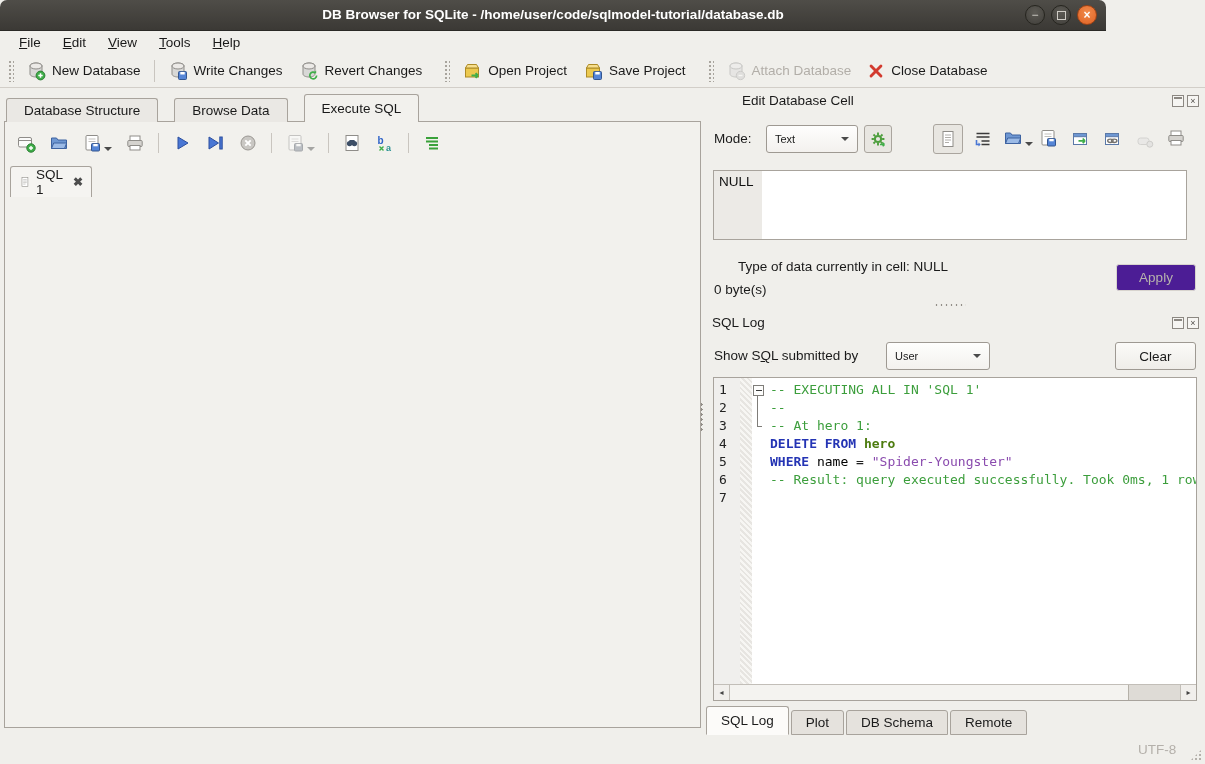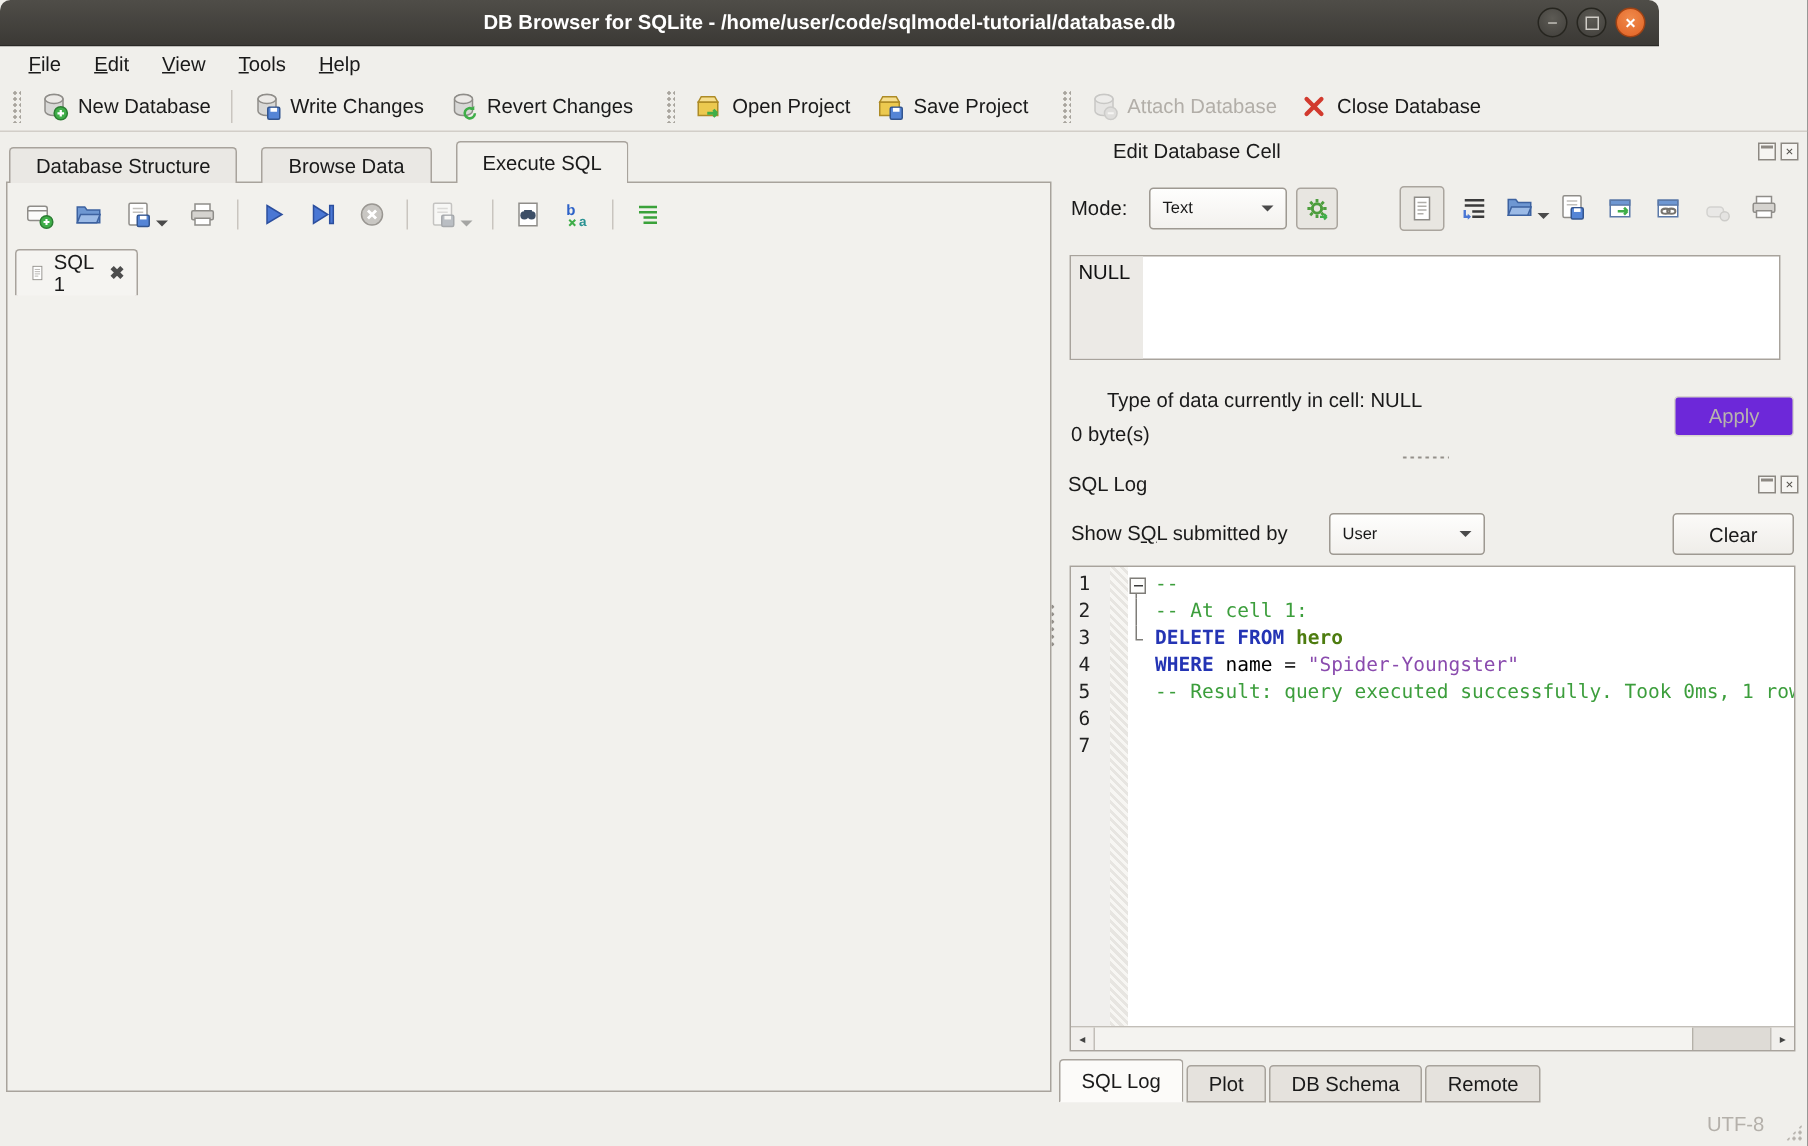--- a/index.html
+++ b/index.html
@@ -106,21 +106,21 @@
     position:relative;display:flex;align-items:center;justify-content:center;font-size:9px;line-height:1;color:#55524d;}
   .dkbtn.float::before{content:"";position:absolute;left:1px;right:1px;top:1px;height:2px;background:#8c8882;}
 
   .combo{display:flex;align-items:center;justify-content:space-between;
     background:linear-gradient(#fefefd,#f3f1ee);border:1px solid #9e9992;border-radius:3px;
     padding:0 8px;font-size:11px;box-sizing:border-box;}
   .btn{display:flex;align-items:center;justify-content:center;
     background:linear-gradient(#fbfaf8,#efede9);border:1px solid #9e9992;border-radius:3px;
     font-size:13.5px;box-sizing:border-box;}
   .btn::first-letter{text-decoration:underline;}
-  .btn.disabled{background:#6d28d9;border-color:#d8d4ce;color:#b7b3ad;}
+  .btn.disabled{background:#4c1d95;border-color:#d8d4ce;color:#b7b3ad;}
   .iconbtn{border:1px solid #aaa59e;border-radius:3px;background:#e8e6e1;
     display:flex;align-items:center;justify-content:center;box-sizing:border-box;}
 
   #nullbox{left:713px;top:170px;width:474px;height:70px;background:#fff;border:1px solid #a8a39c;
     box-sizing:border-box;display:flex;}
   #null-gutter{width:48px;background:#eceae6;font-size:13.5px;color:#111;padding:3px 0 0 5px;box-sizing:border-box;}
 
   #logbox{left:713px;top:377px;width:484px;height:324px;position:relative;}
   .hscroll{position:absolute;left:1px;right:1px;bottom:1px;height:15px;background:#dedbd6;
     border-top:1px solid #c2beb8;display:flex;z-index:4;}
@@ -558,22 +558,23 @@
         </div>
       <div class="hatch"></div>
       <div class="foldcol">
           <div class="fm fm-start" style="top: 3px;">
             <div class="fbox"></div>
           </div>
           <div class="fm fm-mid" style="top: 21px;"></div>
           <div class="fm fm-end" style="top: 39px;"></div>
         </div>
       <div class="codecontent">
+          <div class="crow"><span class="tk-comment">-- EXECUTING ALL IN 'SQL 1'</span></div>
           <div class="crow"><span class="tk-comment">--</span></div>
-          <div class="crow"><span class="tk-comment">-- At cell 1:</span></div>
+          <div class="crow"><span class="tk-comment">-- At hero 1:</span></div>
           <div class="crow"><span class="tk-keyword">DELETE</span><span class="tk-plain"> </span><span class="tk-keyword">FROM</span><span class="tk-plain"> </span><span class="tk-table">hero</span></div>
           <div class="crow"><span class="tk-keyword">WHERE</span><span class="tk-plain"> </span><span class="tk-identifier">name</span><span class="tk-plain"> = </span><span class="tk-string">"Spider-Youngster"</span></div>
           <div class="crow"><span class="tk-comment">-- Result: query executed successfully. Took 0ms, 1 rows affected</span></div>
           <div class="crow"></div>
         </div>
     </div>
     <div class="hscroll">
       <div class="sarrow l">◂</div>
       <div class="sthumb"></div>
       <div class="sarrow r">▸</div>

